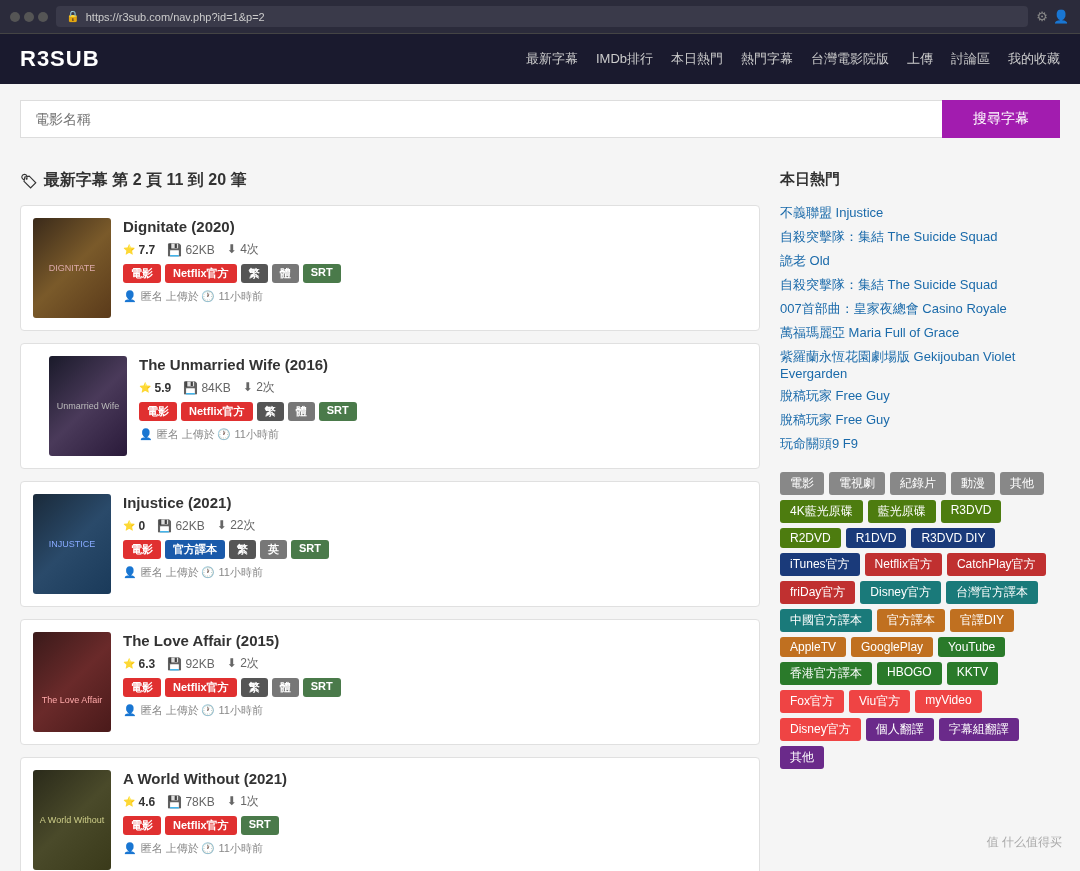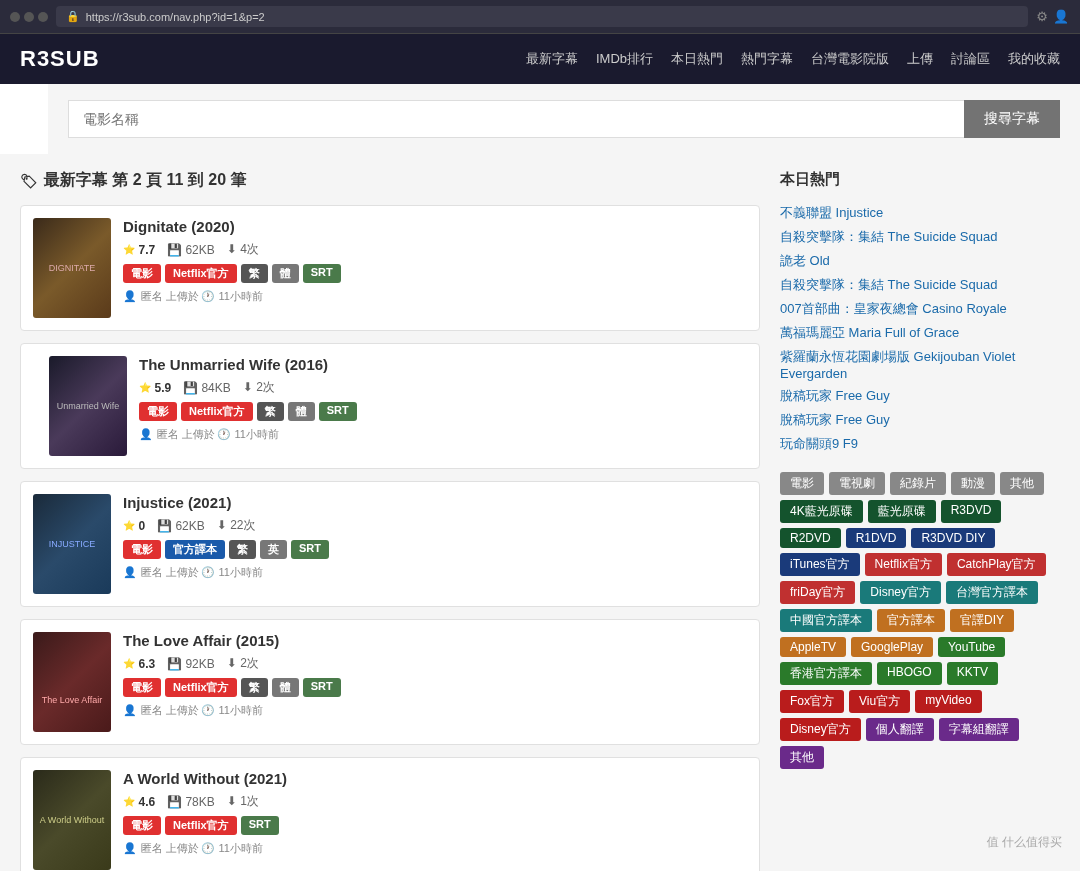--- a/index.html
+++ b/index.html
@@ -48,36 +48,35 @@
     }
     .nav { display: flex; gap: 18px; margin-left: auto; }
     .nav-item { color: #ccc; font-size: 13px; cursor: pointer; }
 
     
     .search-section {
       background: #f5f5f5;
       padding: 16px 20px;
       display: flex;
       gap: 0;
-      margin-left: 48px;
     }
     .search-input {
       flex: 1;
       padding: 10px 14px;
       border: 1px solid #ddd;
       border-right: none;
       font-size: 14px;
       outline: none;
       color: #999;
     }
     .search-btn {
-      background: #737373;
+      background: #a21caf;
       color: #fff;
       border: none;
-      padding: 10px 20px;
+      padding: 10px 31px;
       font-size: 14px;
       cursor: pointer;
     }
 
     
     .main-content {
       background: #f5f5f5;
       display: flex;
       gap: 20px;
       padding: 16px 20px;
@@ -161,28 +160,28 @@
 
     .tag-cloud { display: flex; flex-wrap: wrap; gap: 5px; margin-top: 10px; }
     .cloud-tag {
       padding: 3px 10px;
       border-radius: 3px;
       font-size: 12px;
       color: #fff;
       cursor: pointer;
     }
     .ct-gray { background: #888; }
-    .ct-blue { background: #14532d; }
+    .ct-blue { background: #4d7c0f; }
     .ct-darkblue { background: #1a3a7a; }
     .ct-red { background: #c03030; }
     .ct-purple { background: #6a2a8a; }
     .ct-teal { background: #1a7a7a; }
     .ct-orange { background: #c07020; }
     .ct-green { background: #2a7a2a; }
-    .ct-pink { background: #b91c1c; }
+    .ct-pink { background: #ef4444; }
 
     .watermark {
       position: fixed;
       bottom: 20px;
       right: 18px;
       color: #aaa;
       font-size: 12px;
     }
   </style>
 </head>

